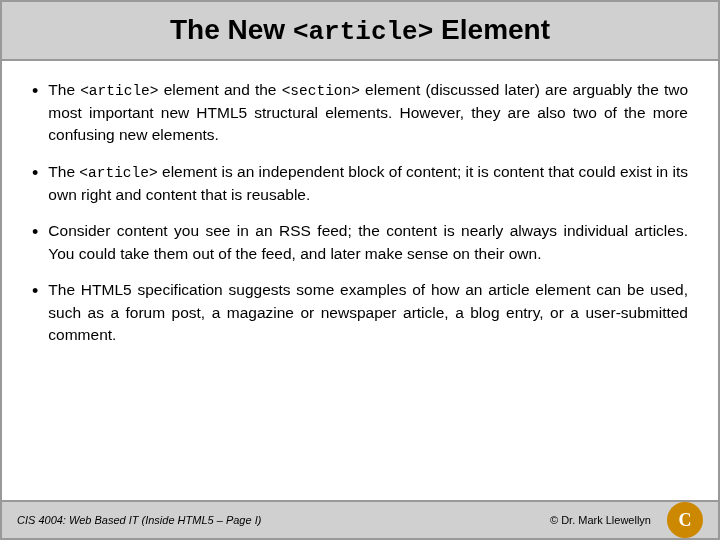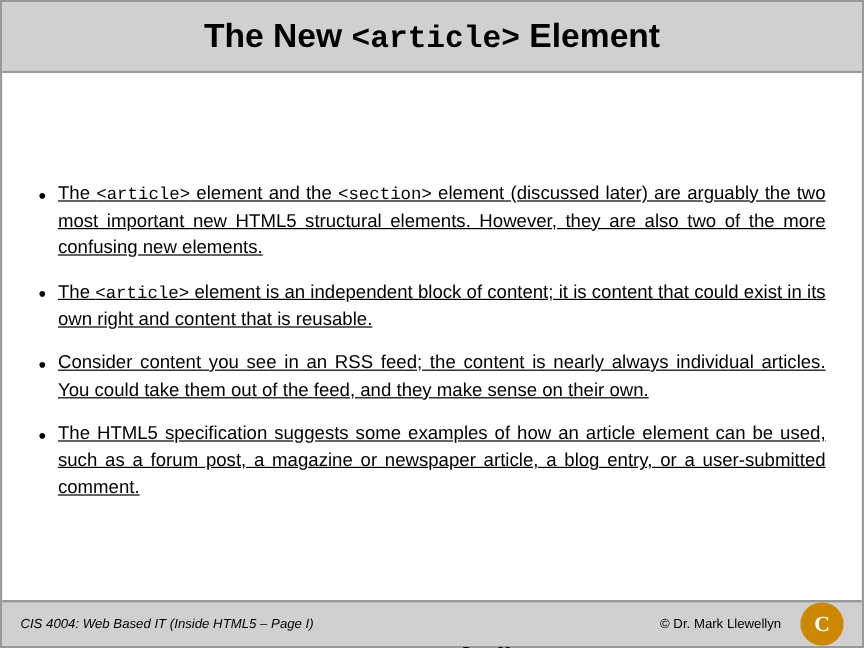--- a/index.html
+++ b/index.html
@@ -1,19 +1,18 @@
 <!DOCTYPE html>
 <html><head>
   <meta charset="utf-8">
   <style>
     * {
       margin: 0;
       padding: 0;
       box-sizing: border-box;
-      justify-content: center;
     }
 
     body {
       width: 720px;
       height: 540px;
       background: #f0f0f0;
       font-family: Arial, sans-serif;
       overflow: hidden;
     }
 
@@ -68,21 +67,20 @@
 
     .bullet-dot {
       flex-shrink: 0;
       margin-top: 1px;
       font-size: 18px;
       line-height: 1.3;
     }
 
     .bullet-text {
       flex: 1;
-      text-decoration: underline;
     }
 
     .bullet-text code {
       font-family: 'Courier New', monospace;
       font-size: 14.5px;
     }
 
     .slide-footer {
       background: #d0d0d0;
       border-top: 2px solid #999;
@@ -156,21 +154,21 @@
     <div class="bullet-item">
       <span class="bullet-dot">•</span>
       <span class="bullet-text">
         The <code>&lt;article&gt;</code> element is an independent block of content; it is content that could exist in its own right and content that is reusable.
       </span>
     </div>
 
     <div class="bullet-item">
       <span class="bullet-dot">•</span>
       <span class="bullet-text">
-        Consider content you see in an RSS feed; the content is nearly always individual articles.  You could take them out of the feed, and they make sense on their own.
+        Consider content you see in an RSS feed; the content is nearly always individual articles.  You could take them out of the feed, and later make sense on their own.
       </span>
     </div>
 
     <div class="bullet-item">
       <span class="bullet-dot">•</span>
       <span class="bullet-text">
         The HTML5 specification suggests some examples of how an article element can be used, such as a forum post, a magazine or newspaper article, a blog entry, or a user-submitted comment.
       </span>
     </div>
 

